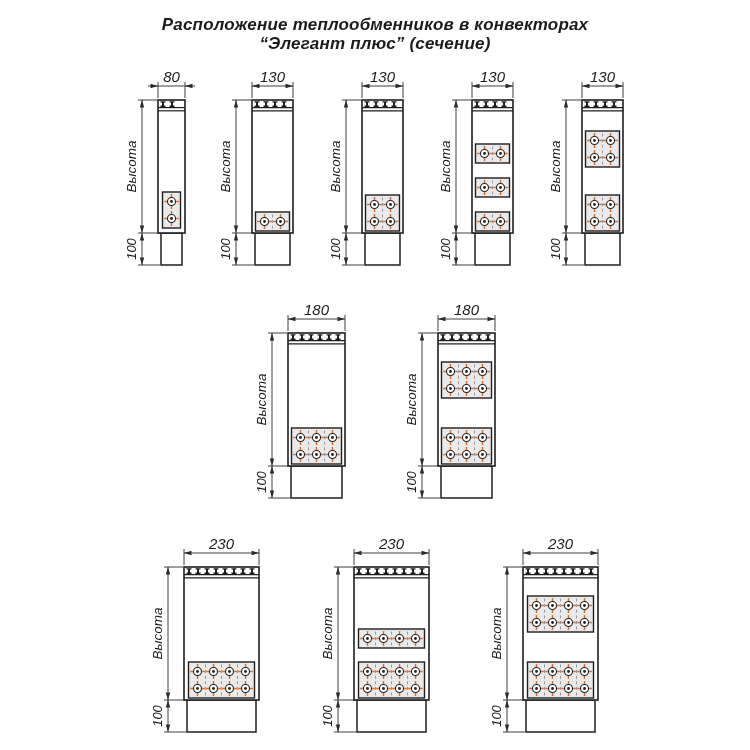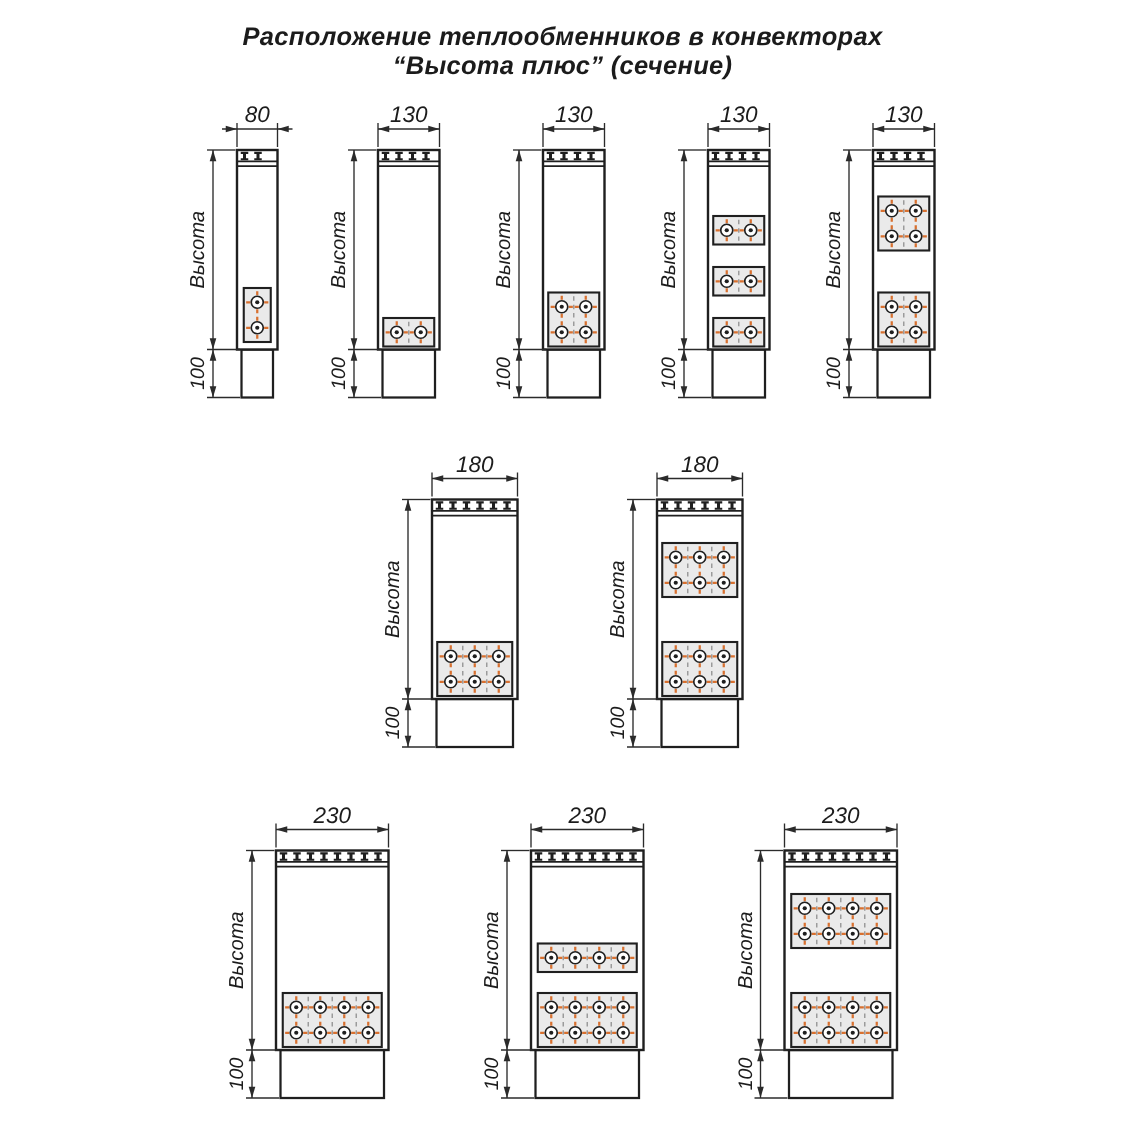--- a/index.html
+++ b/index.html
@@ -7,21 +7,21 @@
   .title{position:absolute;top:15px;left:0;width:750px;text-align:center;
          font-style:italic;font-weight:bold;color:#1b1b1b;font-size:17px;line-height:19px;letter-spacing:0.2px;}
   svg{position:absolute;left:0;top:0;}
   svg text{font-family:"Liberation Sans",sans-serif;font-style:italic;fill:#1c1c1c;}
 </style>
 </head>
 <body>
 
 <div class="title">
   <div>Расположение теплообменников в конвекторах</div>
-  <div>“Высота плюс” (сечение)</div>
+  <div>“Элегант плюс” (сечение)</div>
 </div>
 
 <svg id="canvas" width="750" height="750" viewBox="0 0 750 750">
     <g>
       <rect x="161" y="233" width="21" height="32" fill="#ffffff" stroke="#1f1f1f" stroke-width="1.5"></rect>
       <rect x="158" y="100" width="27" height="133" fill="#ffffff" stroke="#1f1f1f" stroke-width="1.6"></rect>
       <g>
         <path d="M160.5,101.2 h5 v1.4 h-5 z M162,102.6 h2 v2.9 h-2 z M160.5,105.5 h5 v1.4 h-5 z M169.5,101.2 h5 v1.4 h-5 z M171,102.6 h2 v2.9 h-2 z M169.5,105.5 h5 v1.4 h-5 z " fill="#1f1f1f"></path>
         <line x1="158" y1="107.6" x2="185" y2="107.6" stroke="#1f1f1f" stroke-width="1.2"></line>
         <line x1="158" y1="110.8" x2="185" y2="110.8" stroke="#1f1f1f" stroke-width="1.2"></line>

